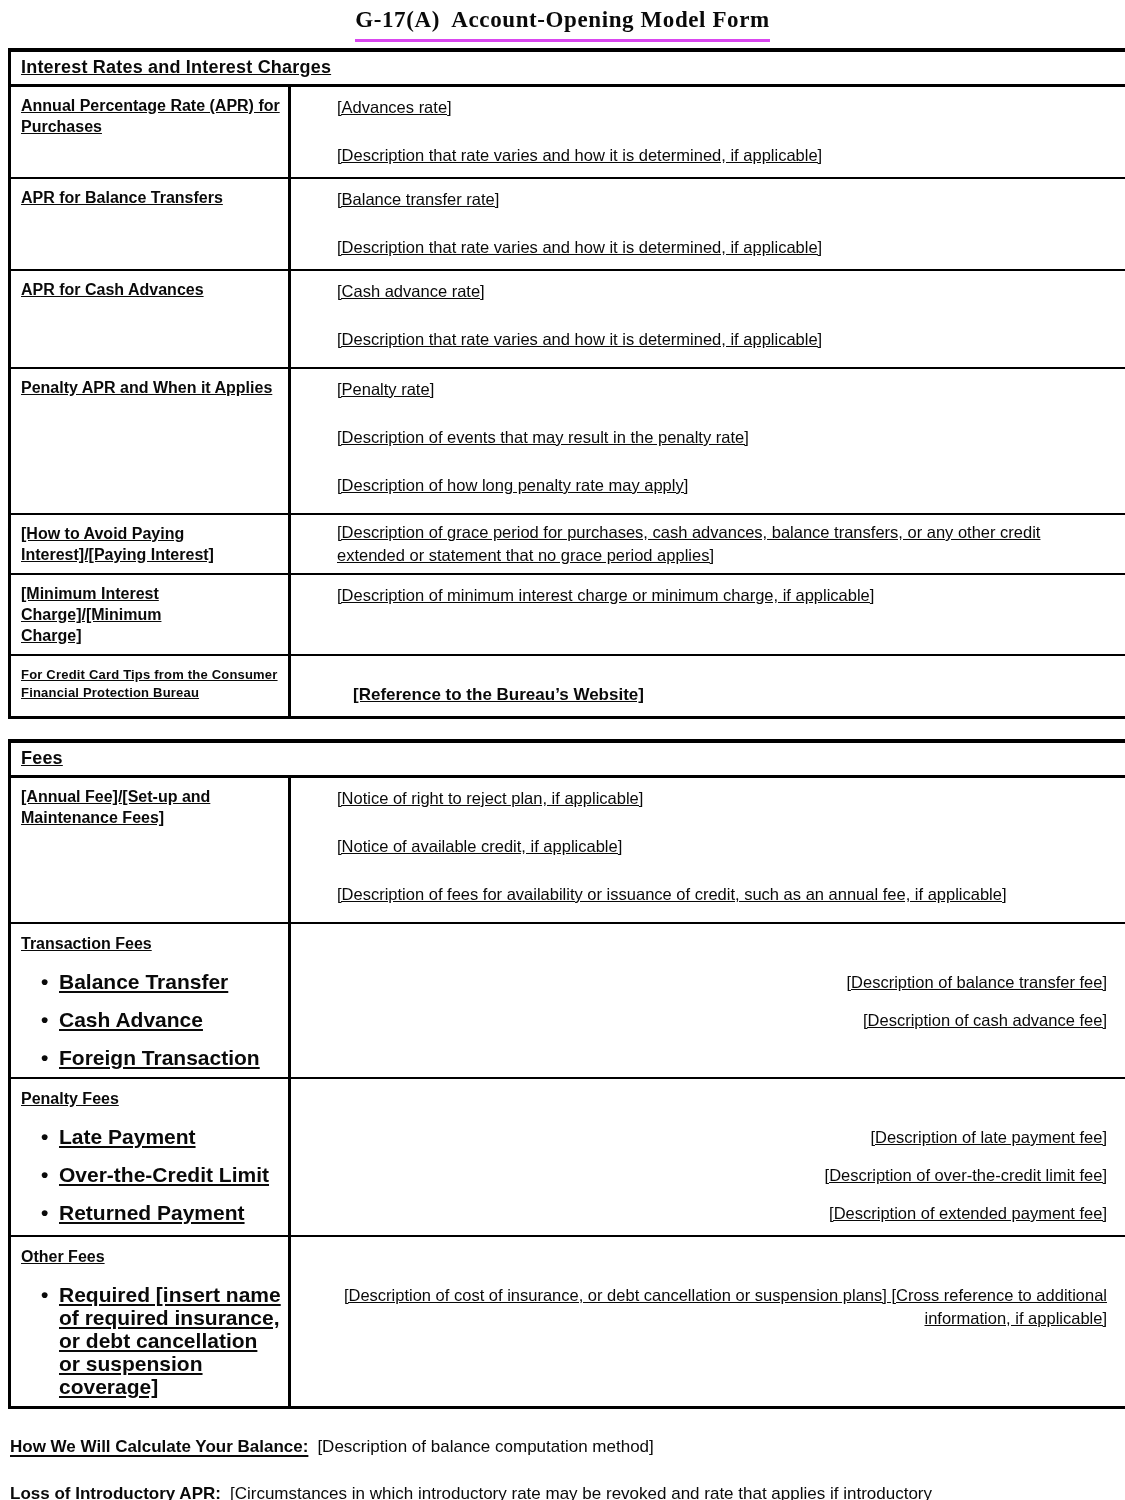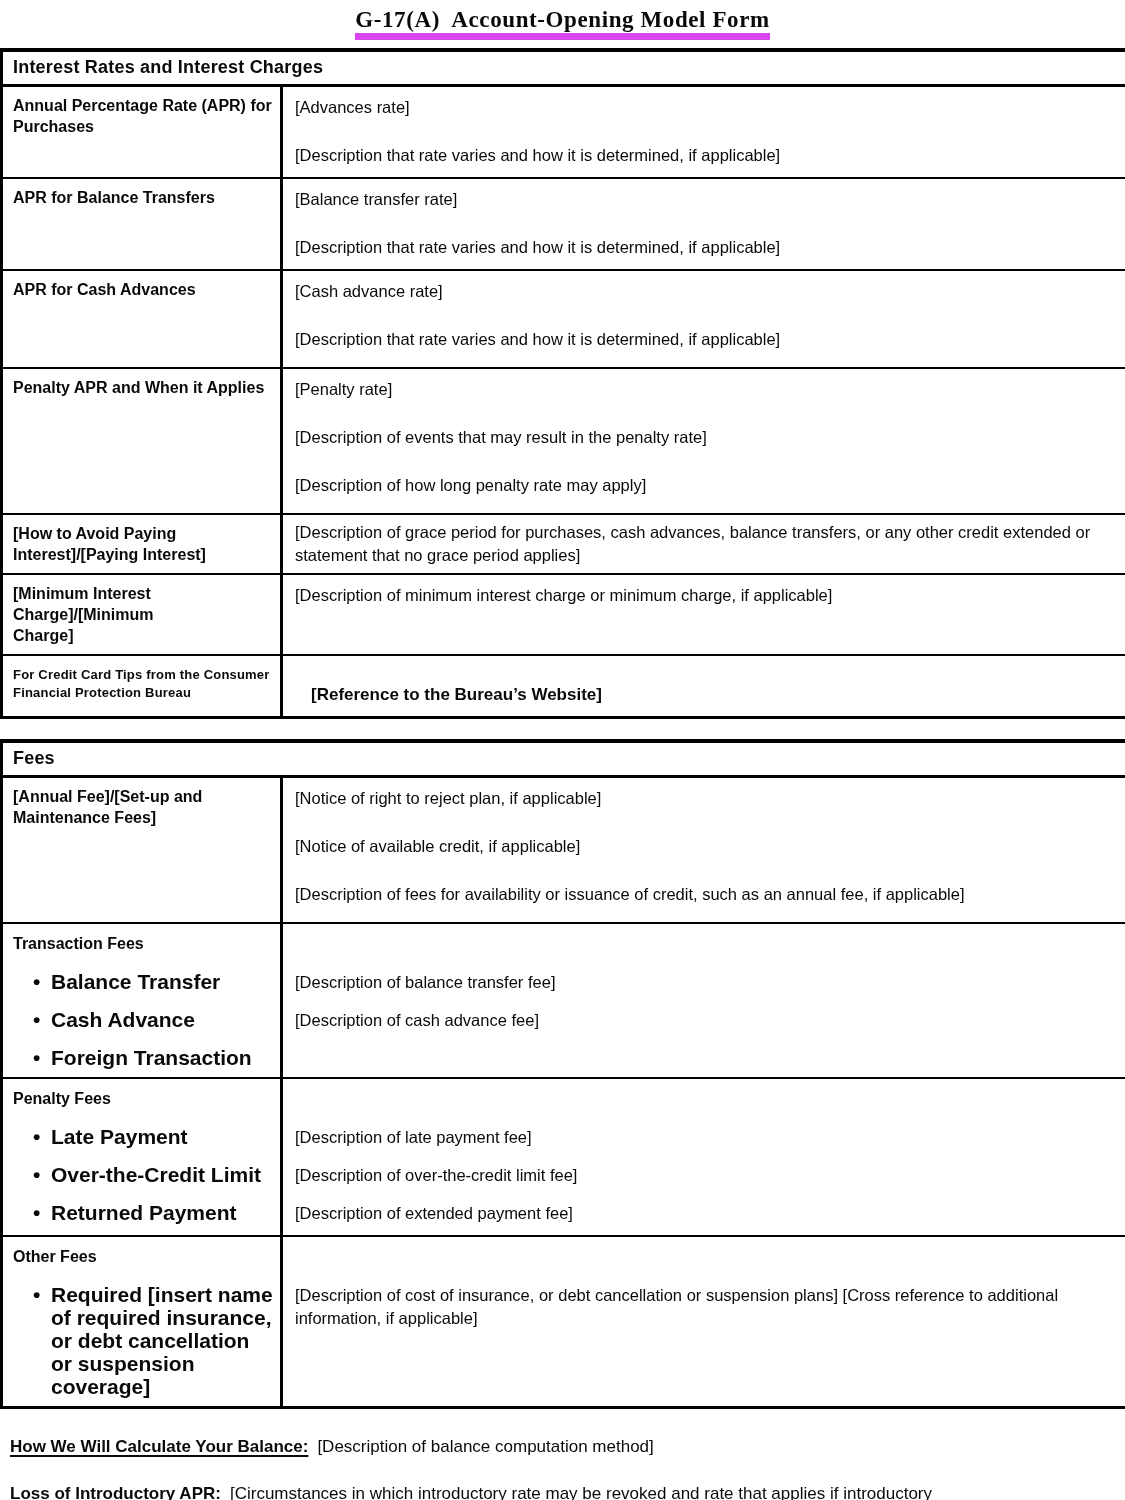--- a/index.html
+++ b/index.html
@@ -12,36 +12,38 @@
   .page { position:relative; width:1125px; height:1500px; }
 
   
   .doc-title {
     margin:7px 0 15px; text-align:center;
     font-family:"Liberation Serif", serif;
     font-size:23px; font-weight:bold; letter-spacing:0.6px;
   }
   .doc-title .u {
     white-space:pre;
-    border-bottom:7px solid #d946ef; padding-bottom:1px;
+    border-bottom:3px solid #d946ef; padding-bottom:7px;
   }
 
   
   .tbl {
+    margin-left:8px;
     border-left:3px solid #000;
     border-top:4px solid #000;
     border-bottom:3px solid #000;
+    text-decoration:underline;
   }
   .tbl + .tbl { margin-top:20px; }
   .tbl-header {
     font-size:18px; font-weight:bold;
     padding:5px 10px 6px; border-bottom:3px solid #000;
     letter-spacing:0.2px;
   }
-  .trow { display:flex; border-bottom:2px solid #000; }
+  .trow { display:flex; border-bottom:2px solid #000;gap:34px; }
   .trow:last-child { border-bottom:none; }
   .cell-l {
     flex:0 0 280px; width:280px;
     border-right:3px solid #000;
     padding:8px 4px 8px 10px;
     font-weight:bold; font-size:16px; line-height:21px;
   }
   .cell-r {
     flex:1 1 auto; min-width:0;
     padding:9px 18px 10px 12px;
@@ -61,21 +63,21 @@
 
   
   .fee-label { font-size:16px; font-weight:bold; line-height:23px; }
   .bullets { list-style:none; margin:0; padding:0 0 0 20px; }
   .bullets li {
     position:relative; padding-left:18px; margin-top:15px;
     font-weight:bold; font-size:21px; line-height:23px;
   }
   .bullets li::before { content:"\2022"; position:absolute; left:0; top:0; }
   .desc-spacer { height:23px; }
-  .cell-r .desc-list p { margin:15px 0 0; }
+  .cell-r .desc-list p { margin:15px 0 0;text-align:right; }
 
   .pad-bottom-lg { padding-bottom:16px; }
 
   
   .footer { margin:26px 0 0 10px; font-size:17px; line-height:24px; }
   .f-row { display:flex; align-items:flex-start; }
   .f-label {
     font-weight:bold; white-space:nowrap;
     text-decoration:underline; text-underline-offset:3px;
     text-decoration-thickness:2px;

